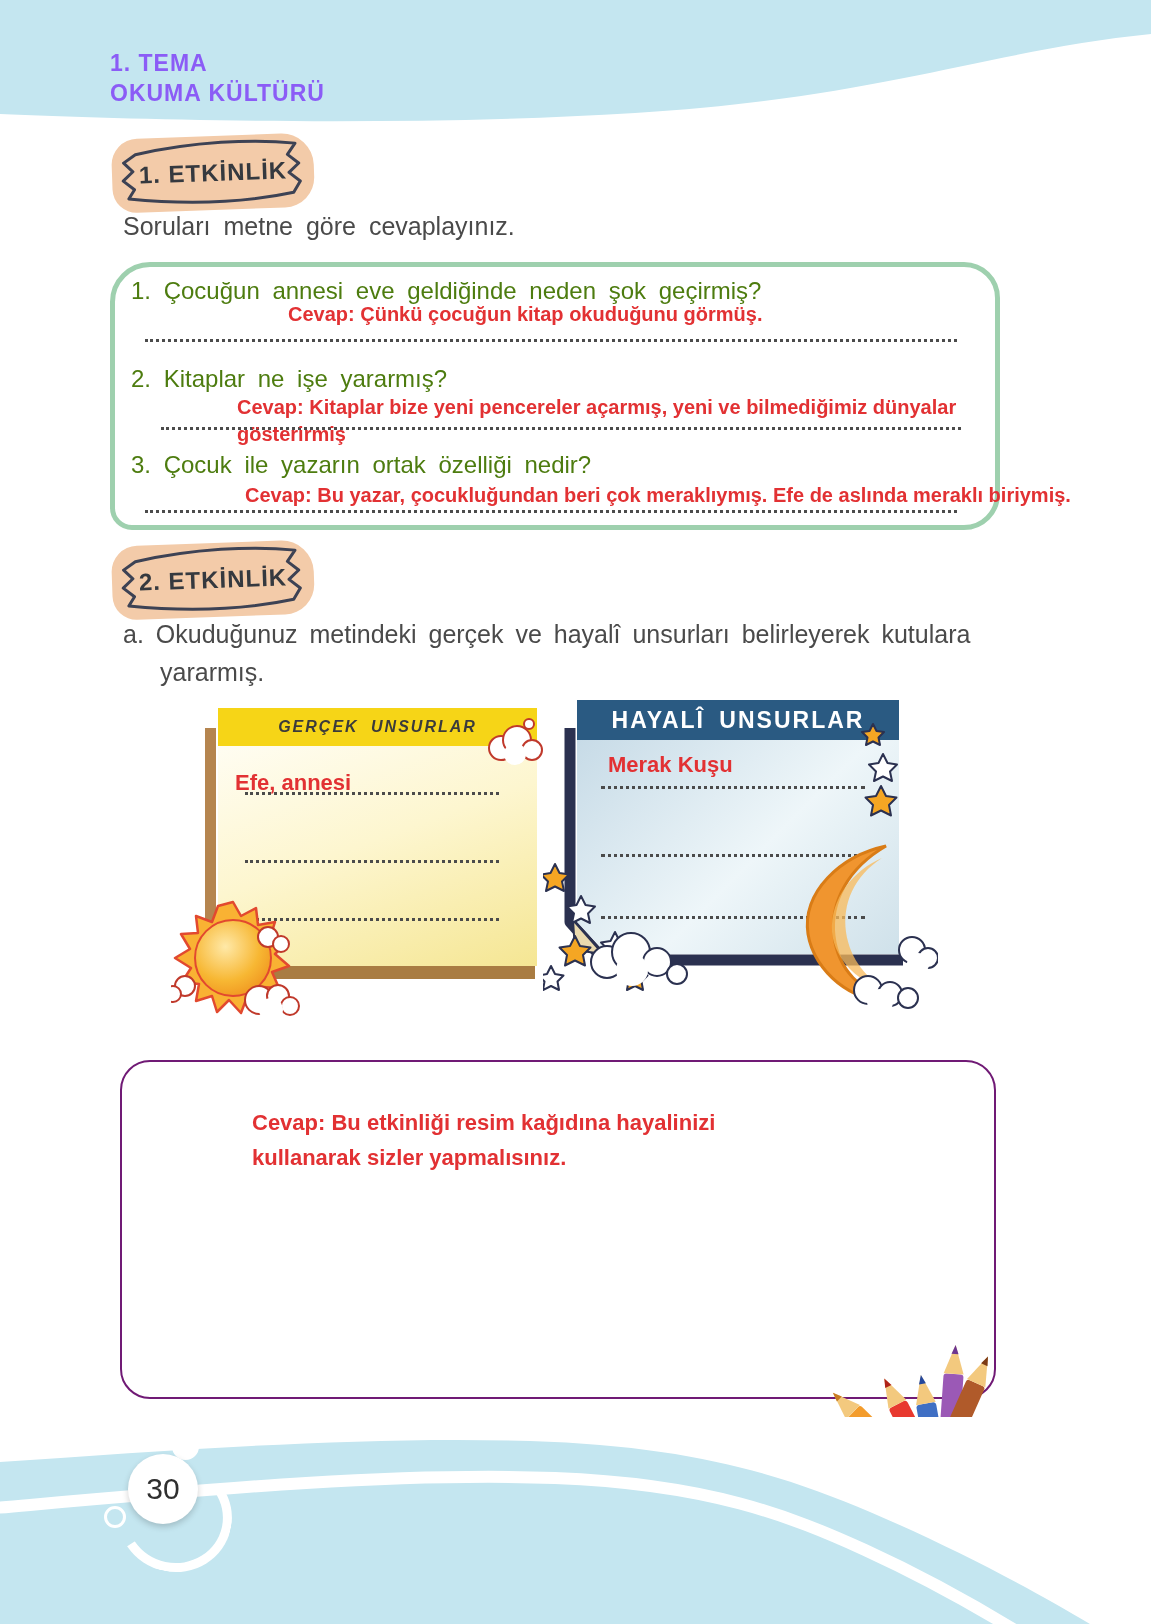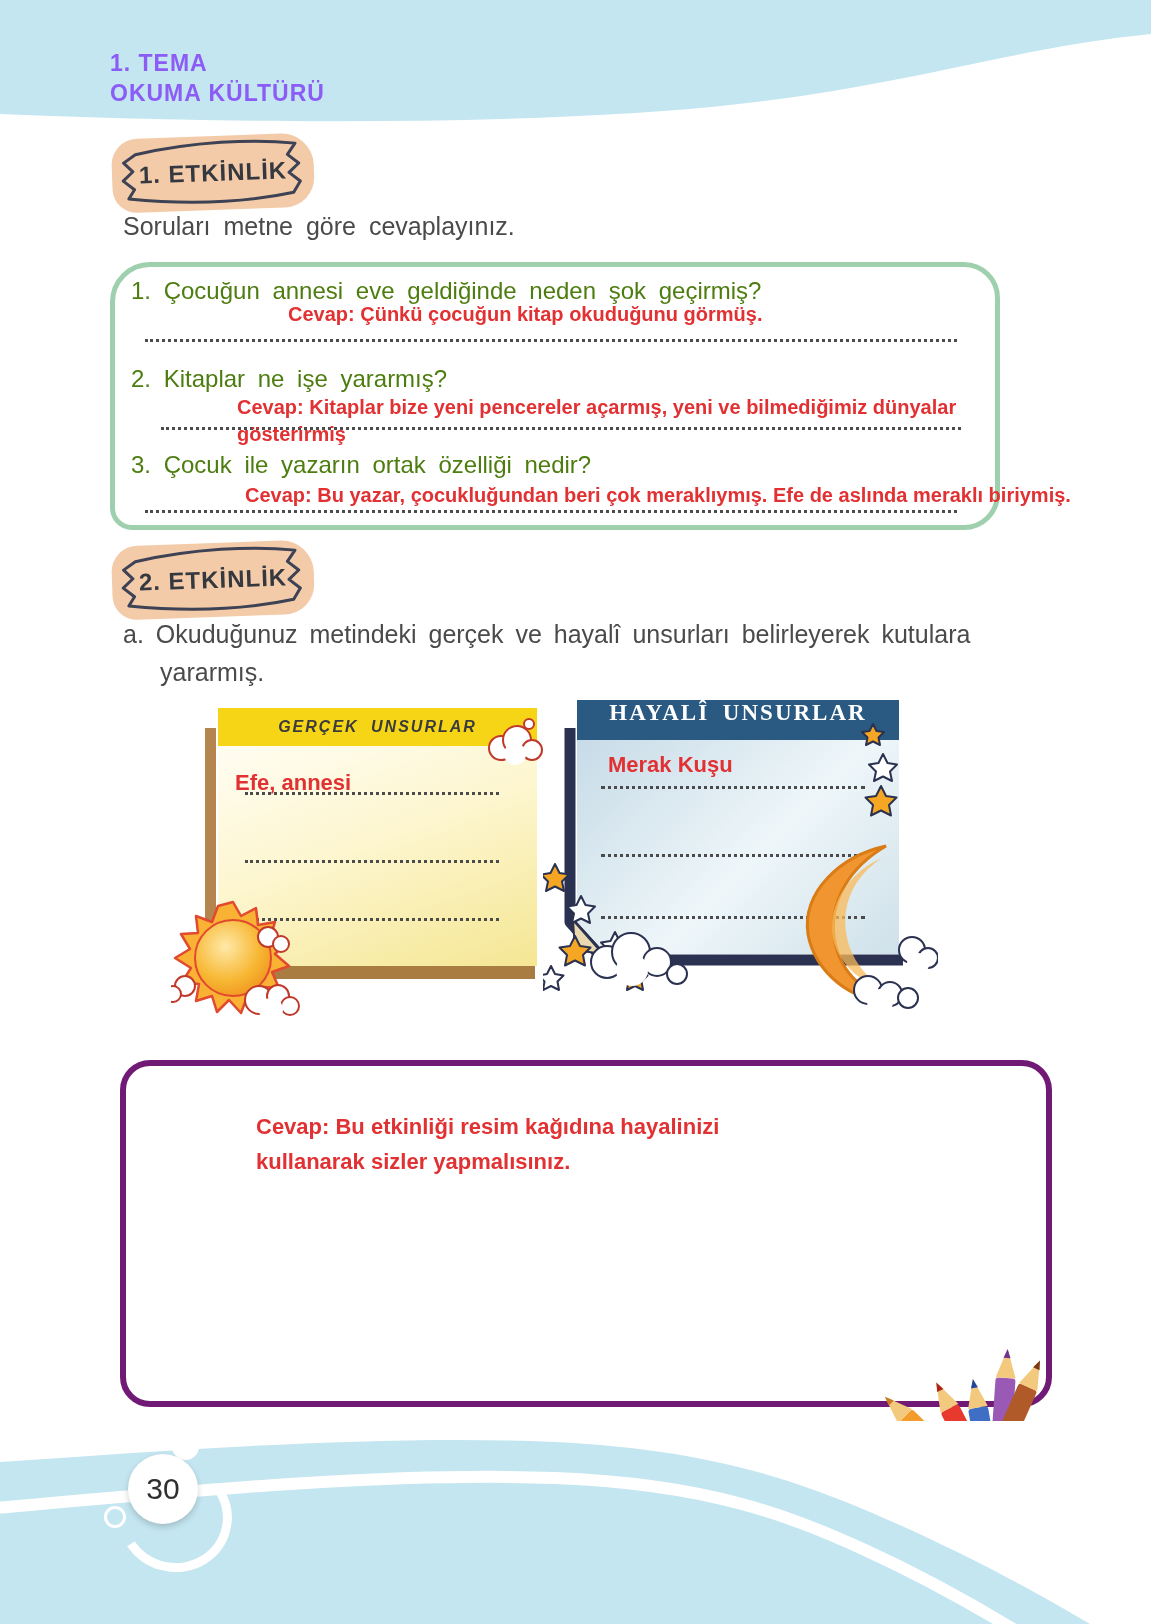--- a/index.html
+++ b/index.html
@@ -36,29 +36,29 @@
   .realbox .bar-bottom{left:8px;top:258px;width:322px;height:13px;background:#a97c42;}
   .realbox .head{left:13px;top:0;width:319px;height:38px;background:#f6d517;
         display:flex;align-items:center;justify-content:center;}
   .realbox .head span{font-size:16px;font-weight:bold;color:#3b3b3b;letter-spacing:2px;word-spacing:6px;font-style:italic;}
   .realbox .body{left:13px;top:38px;width:319px;height:220px;
         background:linear-gradient(160deg,#fffdf2 0%,#fdf6cf 45%,#f5e693 100%);}
 
   
   .imagbox{left:563px;top:700px;width:352px;height:296px;}
   .imagbox .head{left:14px;top:0;width:322px;height:40px;background:#2a5a82;
-        display:flex;justify-content:center;font-family:Liberation Serif, serif;}
+        display:flex;align-items:center;justify-content:center;}
   .imagbox .head span{font-size:23px;font-weight:bold;color:#ffffff;letter-spacing:2px;word-spacing:6px;}
   .imagbox .body{left:14px;top:40px;width:322px;height:214px;
         background:linear-gradient(135deg,#c7dbe7 0%,#eef6f9 55%,#cfe1ea 100%);
         clip-path:polygon(0 0,100% 0,100% 100%,30px 100%,0 calc(100% - 32px));}
 
   
-  .bigbox{left:120px;top:1060px;width:872px;height:335px;border:6px solid #701a75;
-        border-radius:30px;padding-left:48px;}
+  .bigbox{left:120px;top:1060px;width:872px;height:335px;border:2px solid #701a75;
+        border-radius:30px;}
   .bigbox .ans{position:absolute;left:130px;font-size:22px;font-weight:bold;color:#e23133;white-space:nowrap;}
 
   
   .page-circle{left:128px;top:1454px;width:70px;height:70px;background:#fff;border-radius:50%;
         box-shadow:0 3px 6px rgba(0,0,0,0.18);display:flex;align-items:center;justify-content:center;
         font-size:30px;color:#2f2f2f;z-index:4;}
   .bubble1{left:172px;top:1433px;width:27px;height:27px;background:#fff;border-radius:50%;z-index:3;}
   .bubble2{left:104px;top:1506px;width:16px;height:16px;border:3px solid #fff;border-radius:50%;z-index:3;}
   .swoosh{left:118px;top:1462px;width:96px;height:92px;border:9px solid transparent;
         border-bottom-color:#fff;border-right-color:#fff;border-radius:50%;

